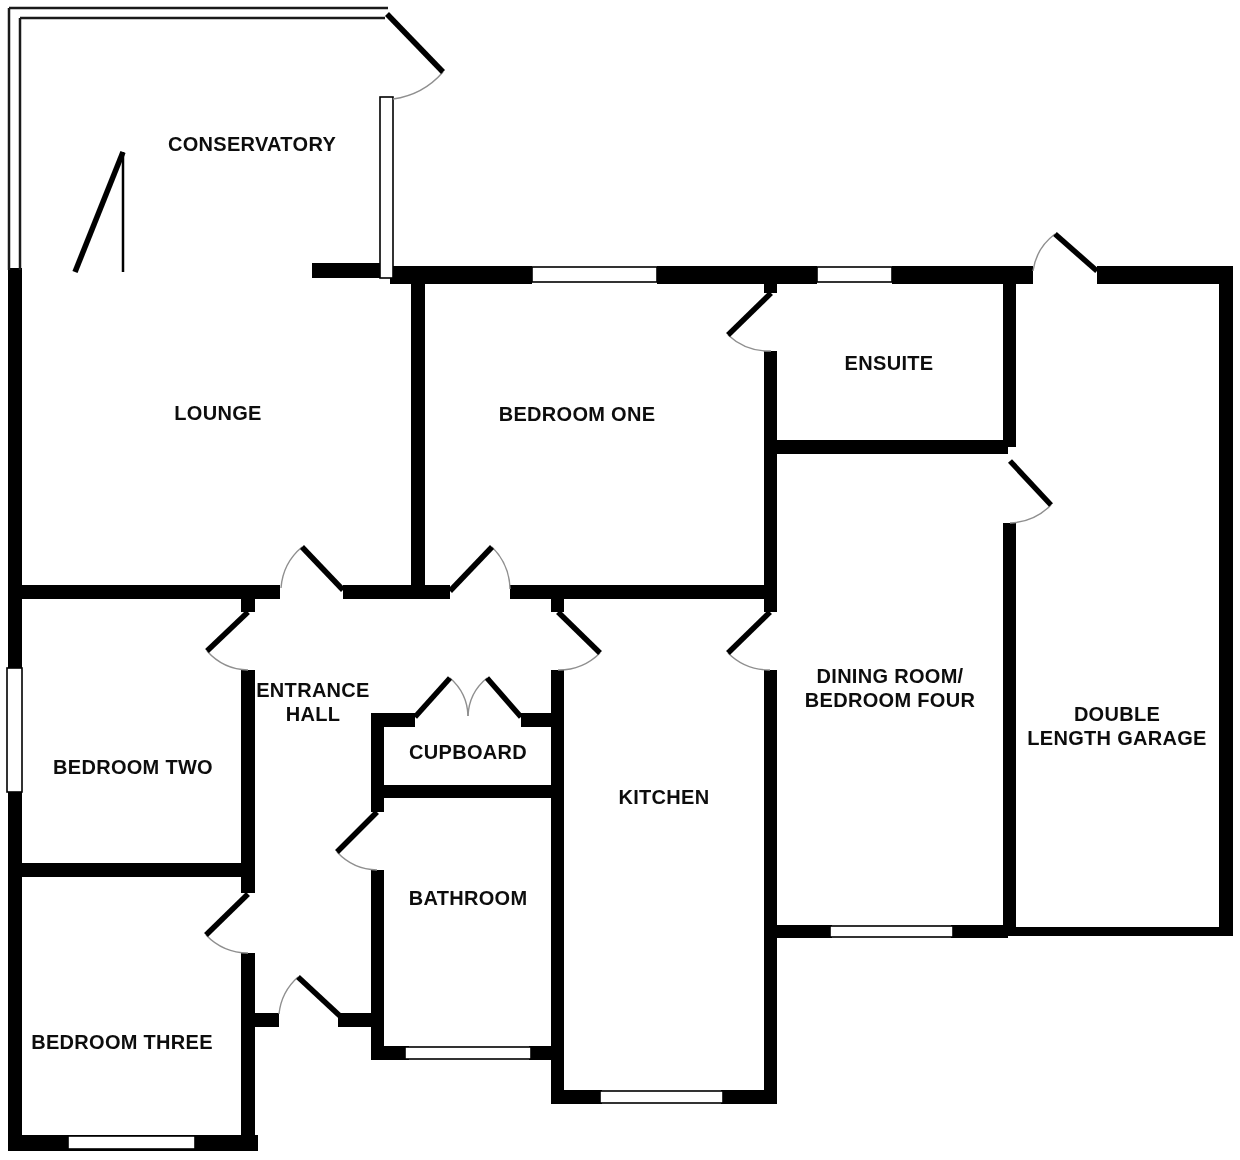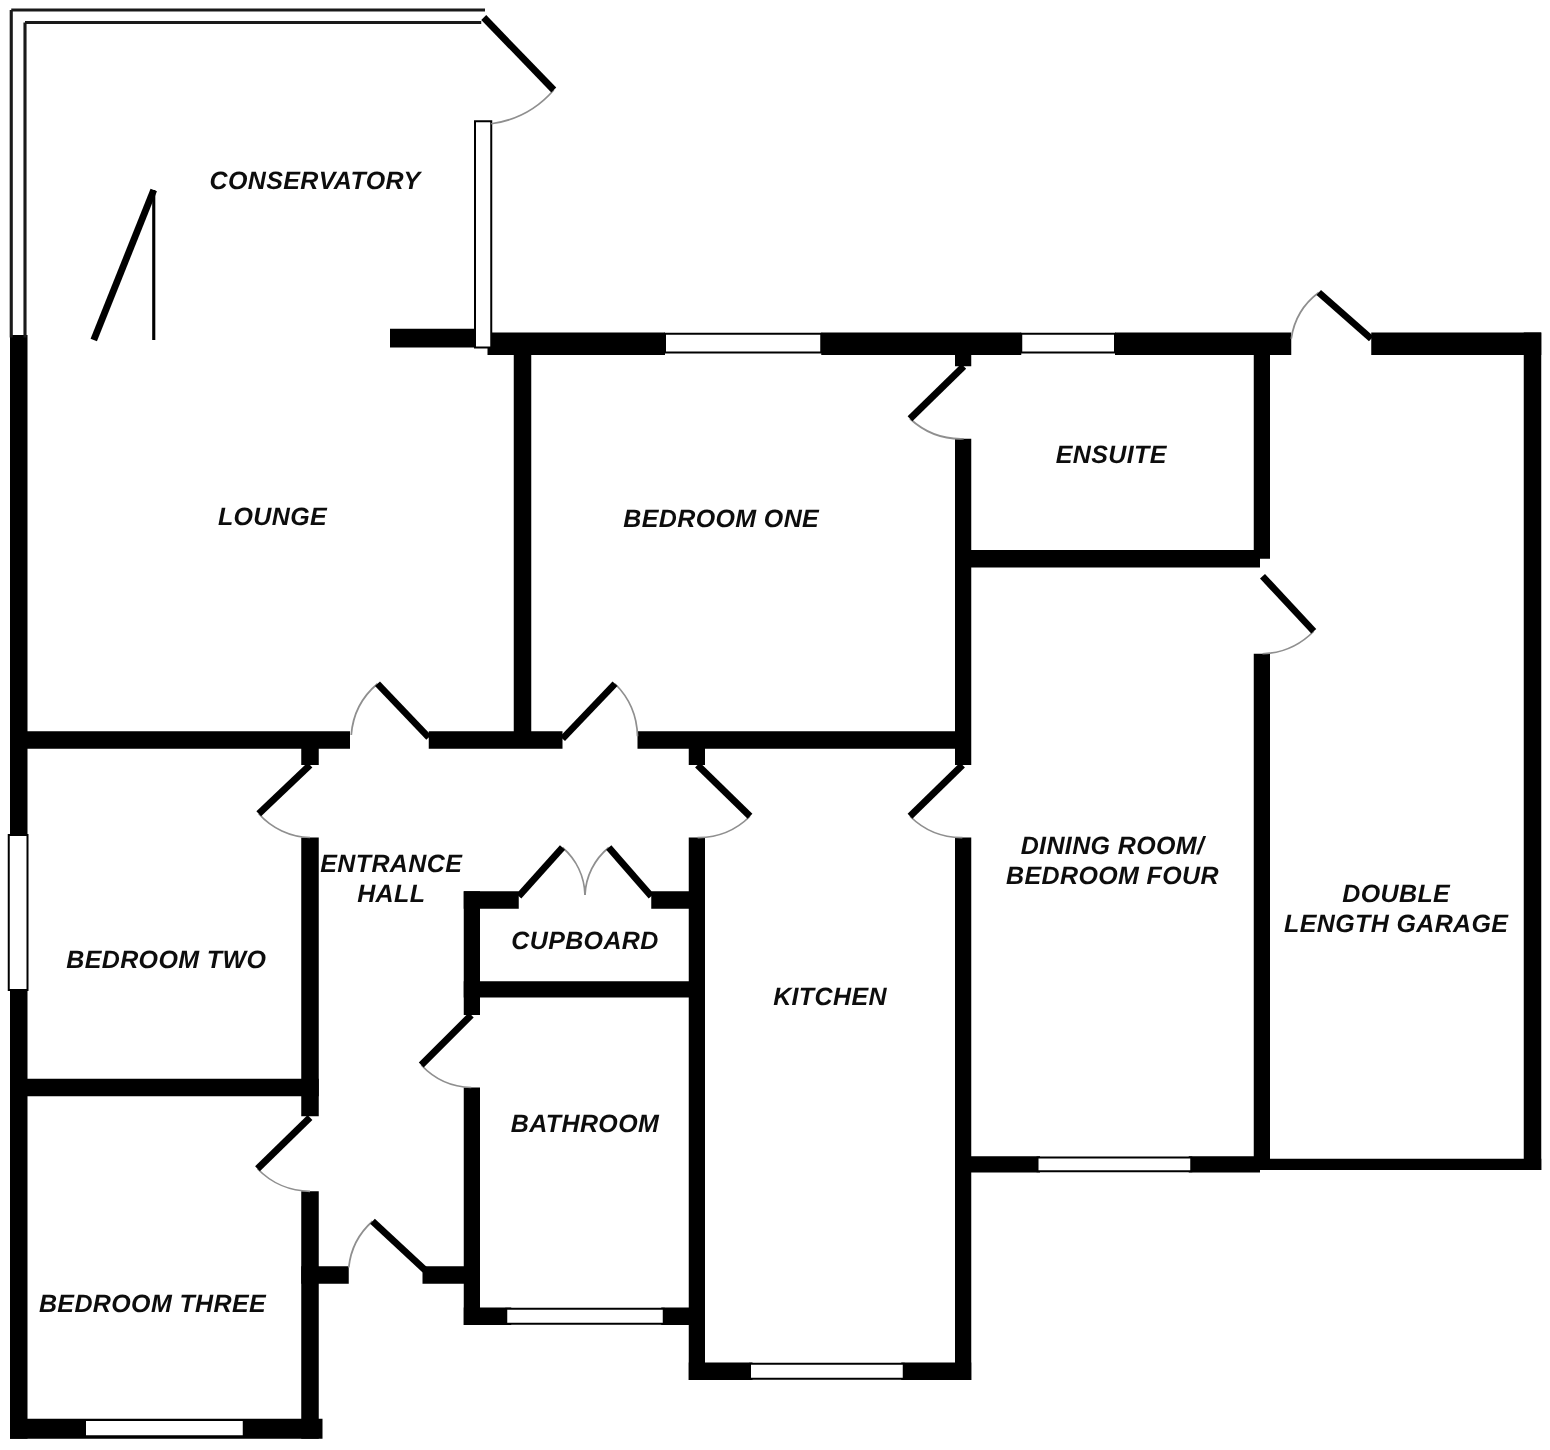--- a/index.html
+++ b/index.html
@@ -1,16 +1,16 @@
 <!DOCTYPE html>
 <html><head>
 <meta charset="utf-8">
 <style>
   html,body{margin:0;padding:0;background:#ffffff;}
-  .stage{position:relative;width:1240px;height:1160px;background:#fff;overflow:hidden;font-style:italic;}
+  .stage{position:relative;width:1240px;height:1160px;background:#fff;overflow:hidden;}
   svg{display:block;}
   .room-label{font-family:"Liberation Sans","DejaVu Sans",sans-serif;font-weight:bold;letter-spacing:.3px;}
 </style>
 </head>
 <body>
 
 <div class="stage">
   <svg id="plan" xmlns="http://www.w3.org/2000/svg" width="1240" height="1160" viewBox="0 0 1240 1160" style="background: rgb(255, 255, 255);">
       <rect x="8" y="268" width="14" height="883" fill="#000000"></rect>
       <rect x="312" y="263" width="80" height="15" fill="#000000"></rect>

